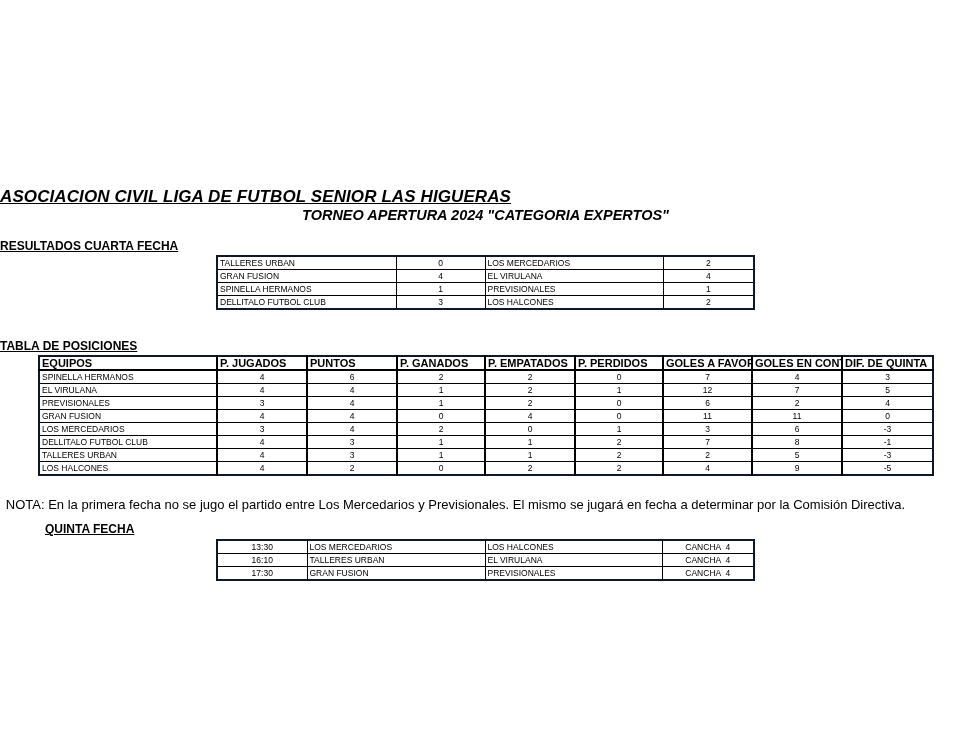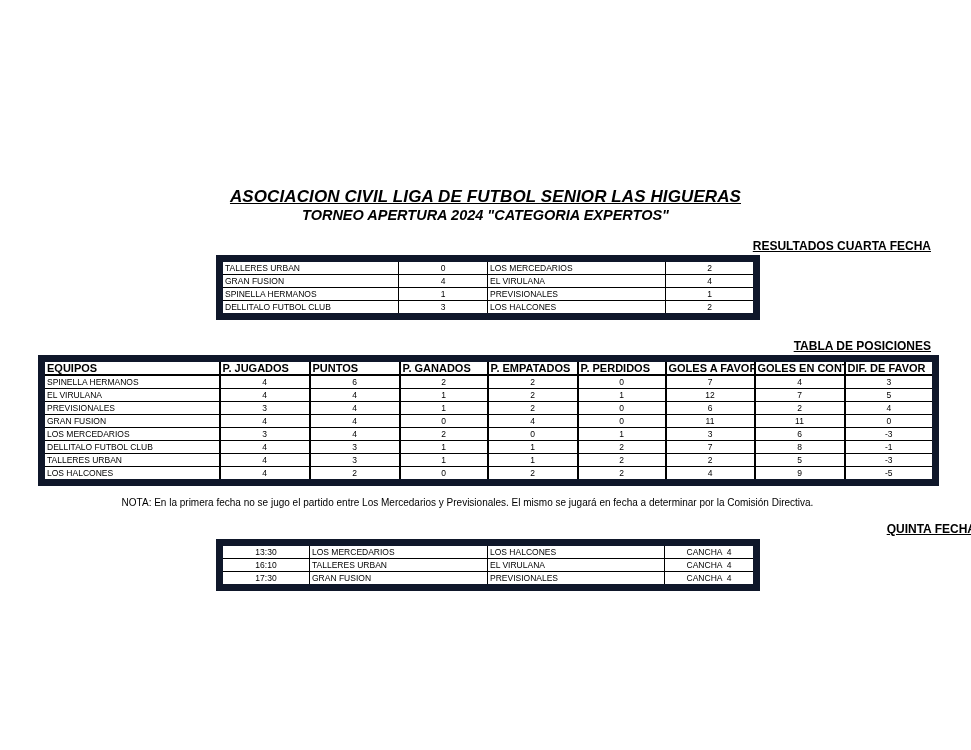--- a/index.html
+++ b/index.html
@@ -1,32 +1,32 @@
 <!DOCTYPE html>
 <html><head>
 <meta charset="utf-8">
 <style>
   html, body { margin: 0; padding: 0; background: #ffffff; }
   body { width: 971px; height: 750px; position: relative; overflow: hidden;
          font-family: "Liberation Sans", "DejaVu Sans", sans-serif; color: #000; }
   .abs { position: absolute; }
-  .title { left: 0; width: 971px; top: 187px; text-align: center; font-size: 17px;
+  .title { left: 0; width: 971px; top: 187px; text-align: left; font-size: 17px;
            font-weight: bold; font-style: italic; text-decoration: underline; letter-spacing: 0.1px; }
   .subtitle { left: 0; width: 971px; top: 207px; text-align: center; font-size: 14.5px;
               font-weight: bold; font-style: italic; }
-  .section-title { left: 0; width: 931px; text-align: right; font-size: 12px;
+  .section-title { left: 0; width: 931px; text-align: left; font-size: 12px;
                    font-weight: bold; text-decoration: underline; }
   table { border-collapse: collapse; position: absolute; table-layout: fixed; }
-  table.outer { border: 7px solid #0f172a; }
+  table.outer { border: 2px solid #0f172a; }
   td, th { border: 1px solid #000; font-size: 8.5px; padding: 0 2px; height: 12px;
            line-height: 12px; white-space: nowrap; overflow: hidden; }
   th { font-weight: bold; text-align: left; border-bottom: 2px solid #000; font-size: 11px; }
   td.num { text-align: center; }
   td.txt { text-align: left; }
-  .note { left: 0; width: 911px; top: 497px; text-align: center; font-size: 10px; padding-left: 12px; }
+  .note { left: 0; width: 911px; top: 497px; text-align: center; font-size: 13px; padding-left: 0; }
   .thick-r { border-right: 2px solid #000; }
 </style>
 </head>
 <body>
 
 <div class="abs title">ASOCIACION CIVIL LIGA DE FUTBOL SENIOR LAS HIGUERAS</div>
 <div class="abs subtitle">TORNEO APERTURA 2024 "CATEGORIA EXPERTOS"</div>
 
 <div class="abs section-title" style="top:239px;">RESULTADOS CUARTA FECHA</div>
 <table class="outer" style="left:216px; top:255px; width:537px;">
@@ -80,21 +80,21 @@
   <thead>
     <tr>
       <th class="thick-r">EQUIPOS</th>
       <th class="thick-r">P. JUGADOS</th>
       <th class="thick-r">PUNTOS</th>
       <th class="thick-r">P. GANADOS</th>
       <th class="thick-r">P. EMPATADOS</th>
       <th class="thick-r">P. PERDIDOS</th>
       <th class="thick-r">GOLES A FAVOR</th>
       <th class="thick-r">GOLES EN CONTRA</th>
-      <th>DIF. DE FAVOR</th>
+      <th>DIF. DE QUINTA</th>
     </tr>
   </thead>
   <tbody id="standings-body">
     <tr>
       <td class="txt thick-r">SPINELLA HERMANOS</td>
       <td class="num thick-r">4</td>
       <td class="num thick-r">6</td>
       <td class="num thick-r">2</td>
       <td class="num thick-r">2</td>
       <td class="num thick-r">0</td>

